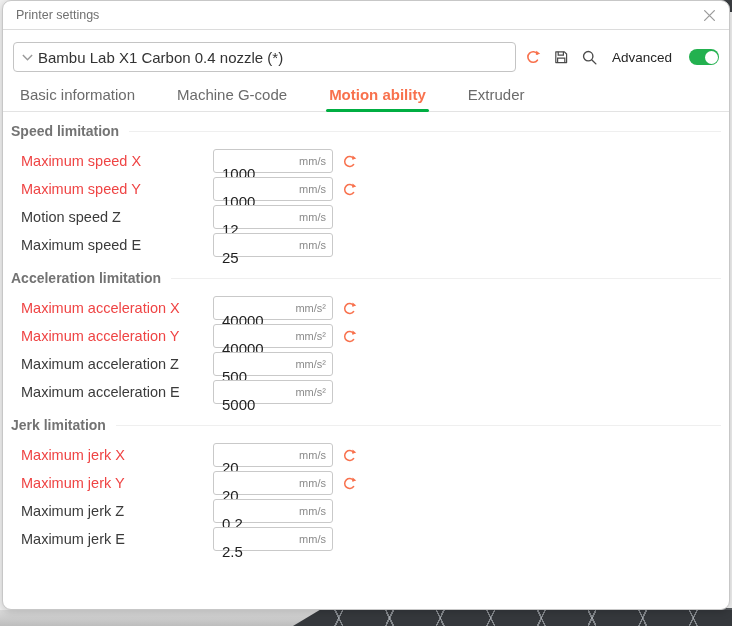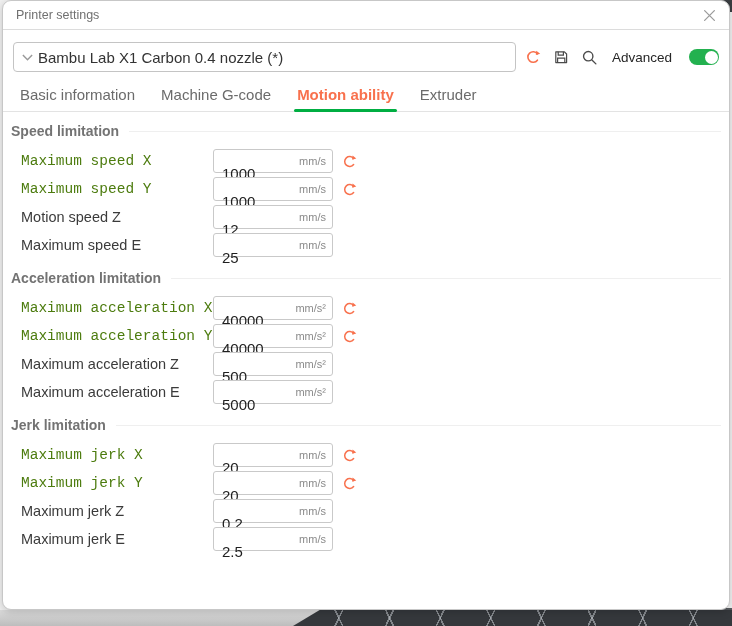--- a/index.html
+++ b/index.html
@@ -33,33 +33,33 @@
   .combo{width:543px;height:28px;border:1px solid #c4c4c4;border-radius:4px;
     display:flex;align-items:center;padding:0 8px;cursor:pointer;background:#fff;}
   .combo .chev{margin-right:5px;display:flex;}
   .combo .combo-text{font-size:15px;color:#333;white-space:nowrap;overflow:hidden;}
   .preset-actions{display:flex;align-items:center;margin-left:9px;gap:11px;}
   .icon-btn{width:17px;height:17px;display:flex;align-items:center;justify-content:center;cursor:pointer;}
   .advanced-label{font-size:13.5px;color:#262626;margin-left:3px;}
   .toggle{width:30px;height:16px;border-radius:9px;position:relative;cursor:pointer;margin-left:6px;}
   .toggle .knob{position:absolute;top:1.5px;right:1.5px;width:13px;height:13px;border-radius:50%;background:#fff;}
   
-  .tab-bar{display:flex;gap:26px;padding:0 0 0 17px;margin-top:11px;
+  .tab-bar{display:flex;gap:42px;padding:0 0 0 17px;margin-top:11px;
     border-bottom:1px solid #e3e3e3;}
   .tab{position:relative;font-size:15px;color:#6b6b6b;padding:3px 0 8px;cursor:pointer;white-space:nowrap;}
   .tab.active{font-weight:bold;}
   .tab.active::after{content:"";position:absolute;left:-3px;right:-3px;bottom:-1px;height:3px;border-radius:2px;}
   
   .content{flex:1;padding:0 8px;overflow:hidden;}
   .section-title{display:flex;align-items:center;margin:11px 0 8px 0;}
   .section-title .st-text{font-size:14px;font-weight:bold;color:#737373;white-space:nowrap;}
   .section-title .st-line{flex:1;height:1px;background:#efefef;margin-left:10px;}
   .row{display:flex;align-items:center;height:28px;padding-left:10px;}
   .row-label{width:192px;font-size:14.5px;color:#3b3b3b;}
-  .row-label.modified{color:#4d7c0f;font-family:Liberation Mono, monospace;}
+  .row-label.modified{color:#ef4444;}
   .input-wrap{position:relative;width:118px;height:22px;border:1px solid #c9c9c9;
     border-radius:3px;background:#fff;display:flex;align-items:center;}
   .input-wrap input{border:none;outline:none;width:68px;padding:0 0 0 8px;font-size:15px;
     color:#1f1f1f;background:transparent;font-family:inherit;margin-top:25px;}
   .unit{position:absolute;right:6px;font-size:11px;color:#8a8a8a;}
   .reset-btn{margin-left:8px;width:16px;height:16px;display:flex;align-items:center;
     justify-content:center;cursor:pointer;}
   .reset-btn.hidden{visibility:hidden;}
 </style>
 <style>.tab.active{color:#F8714D;}

